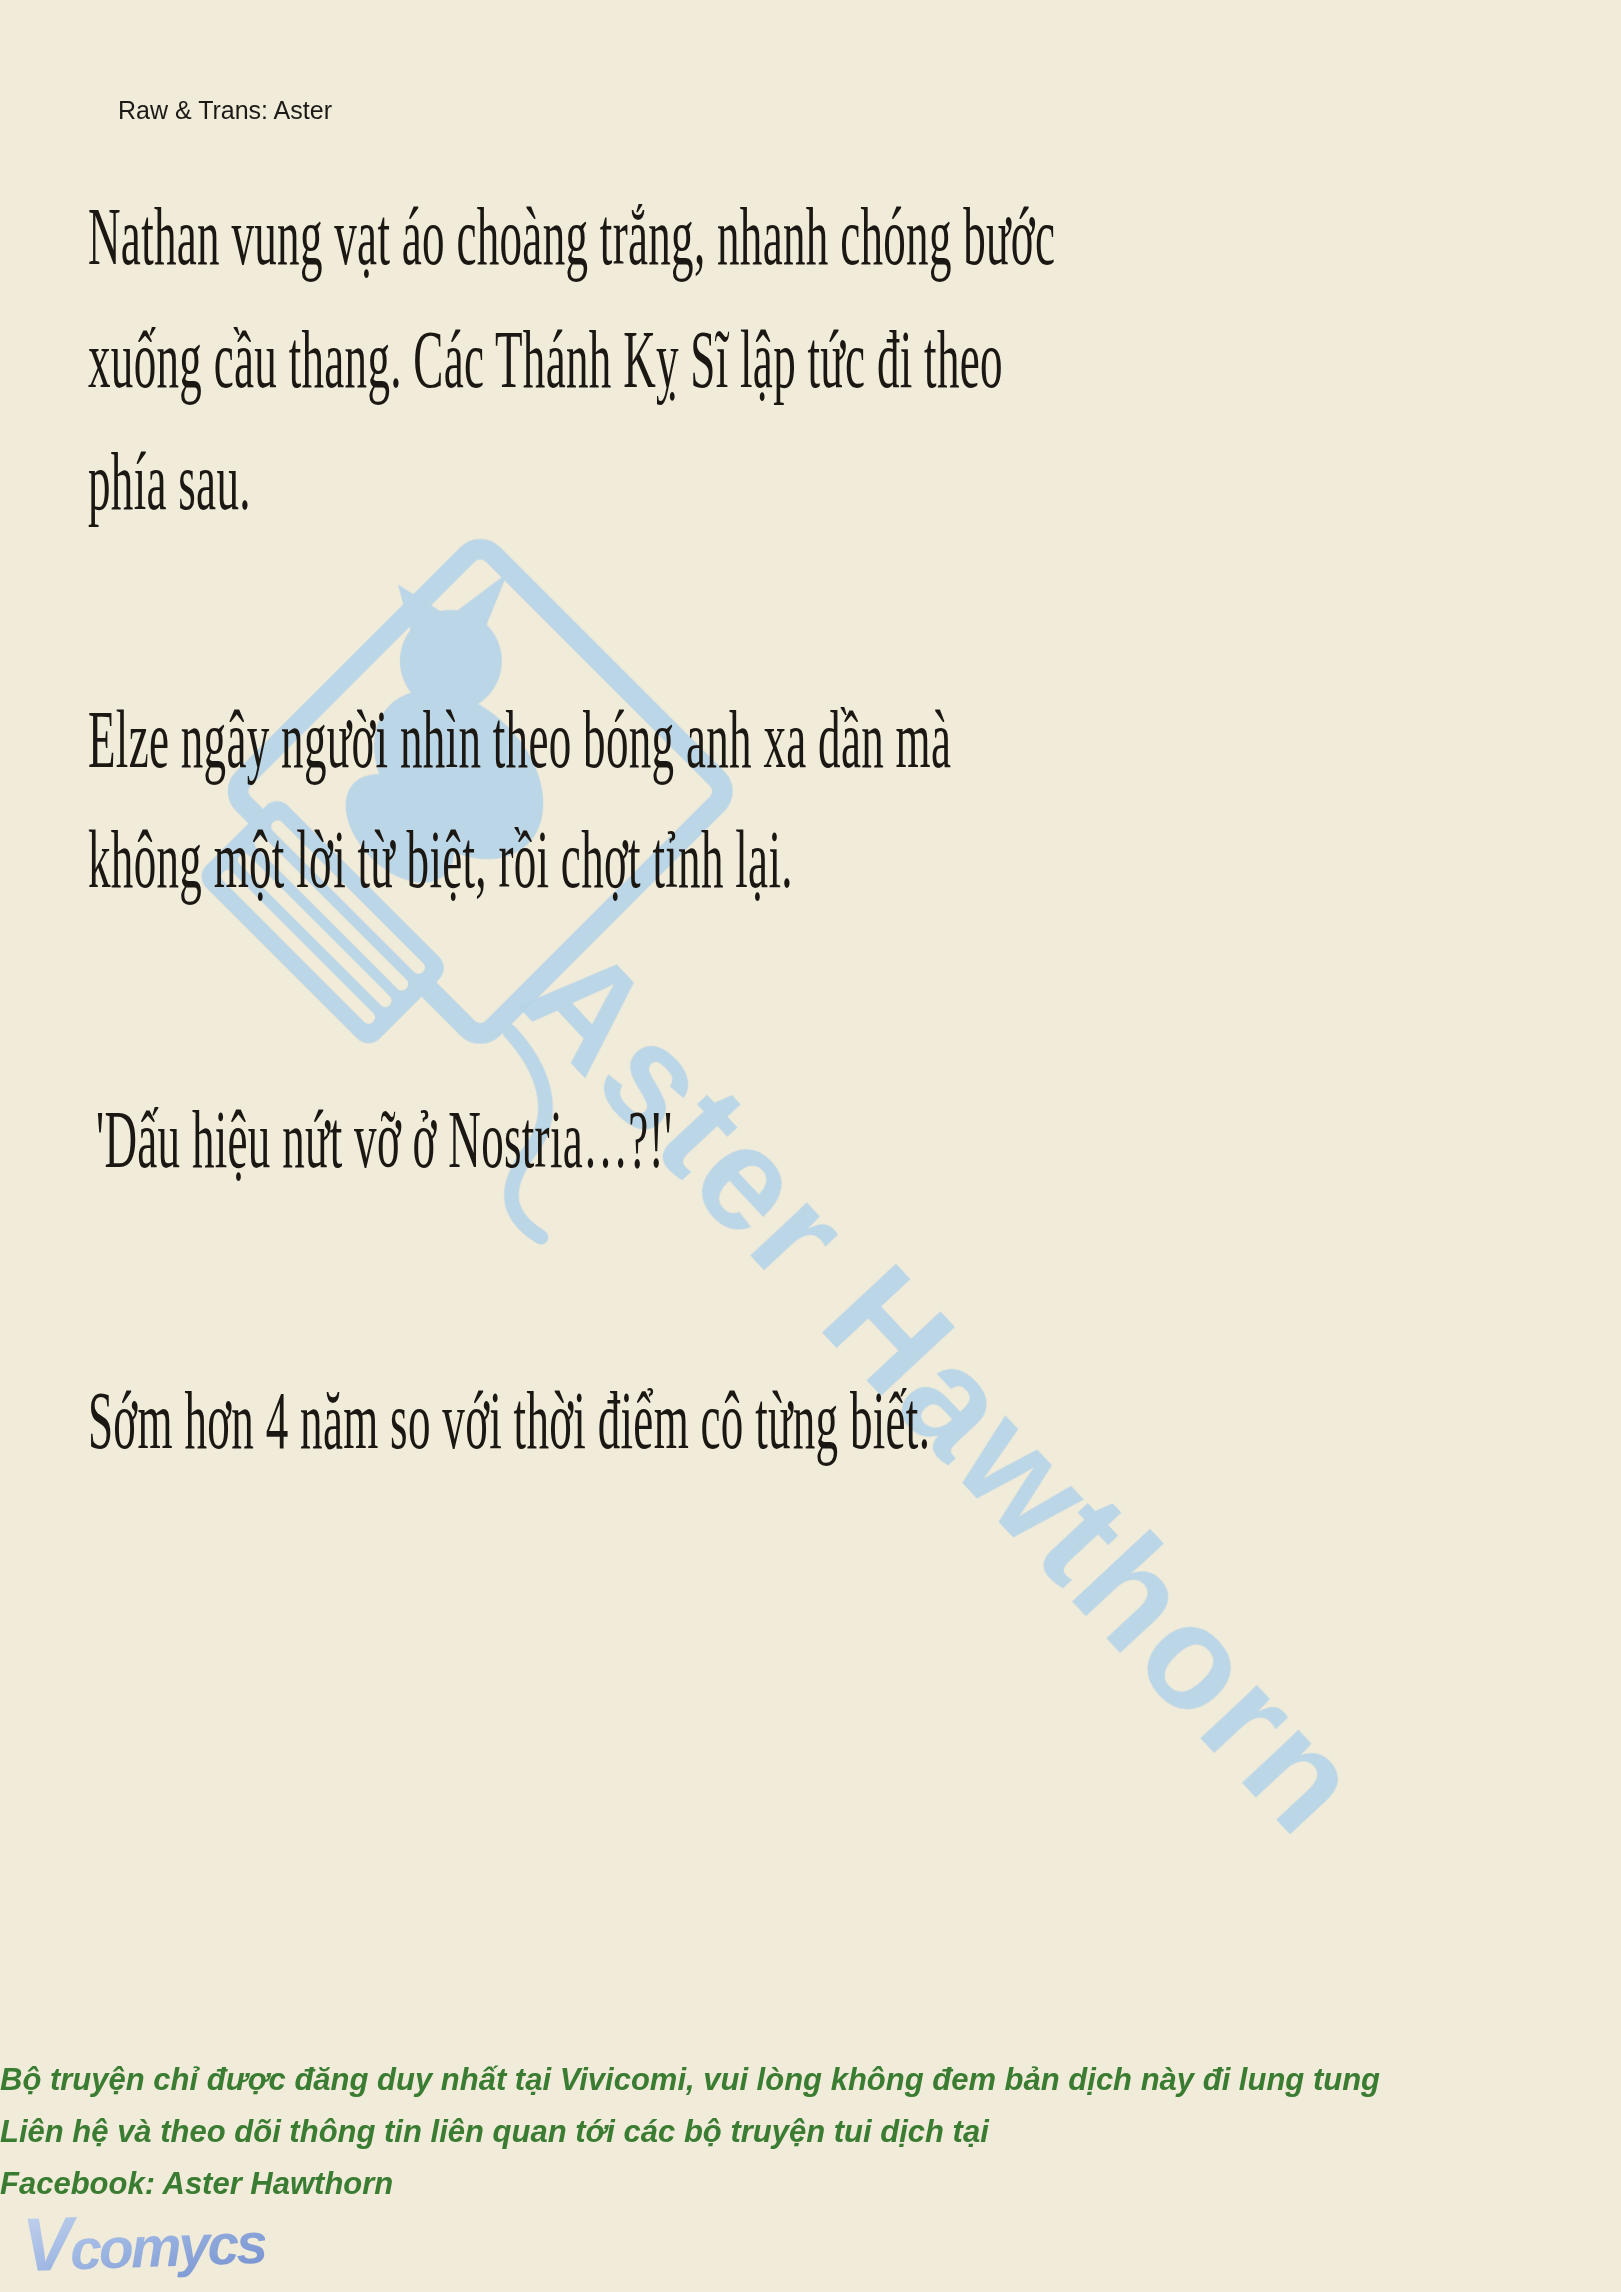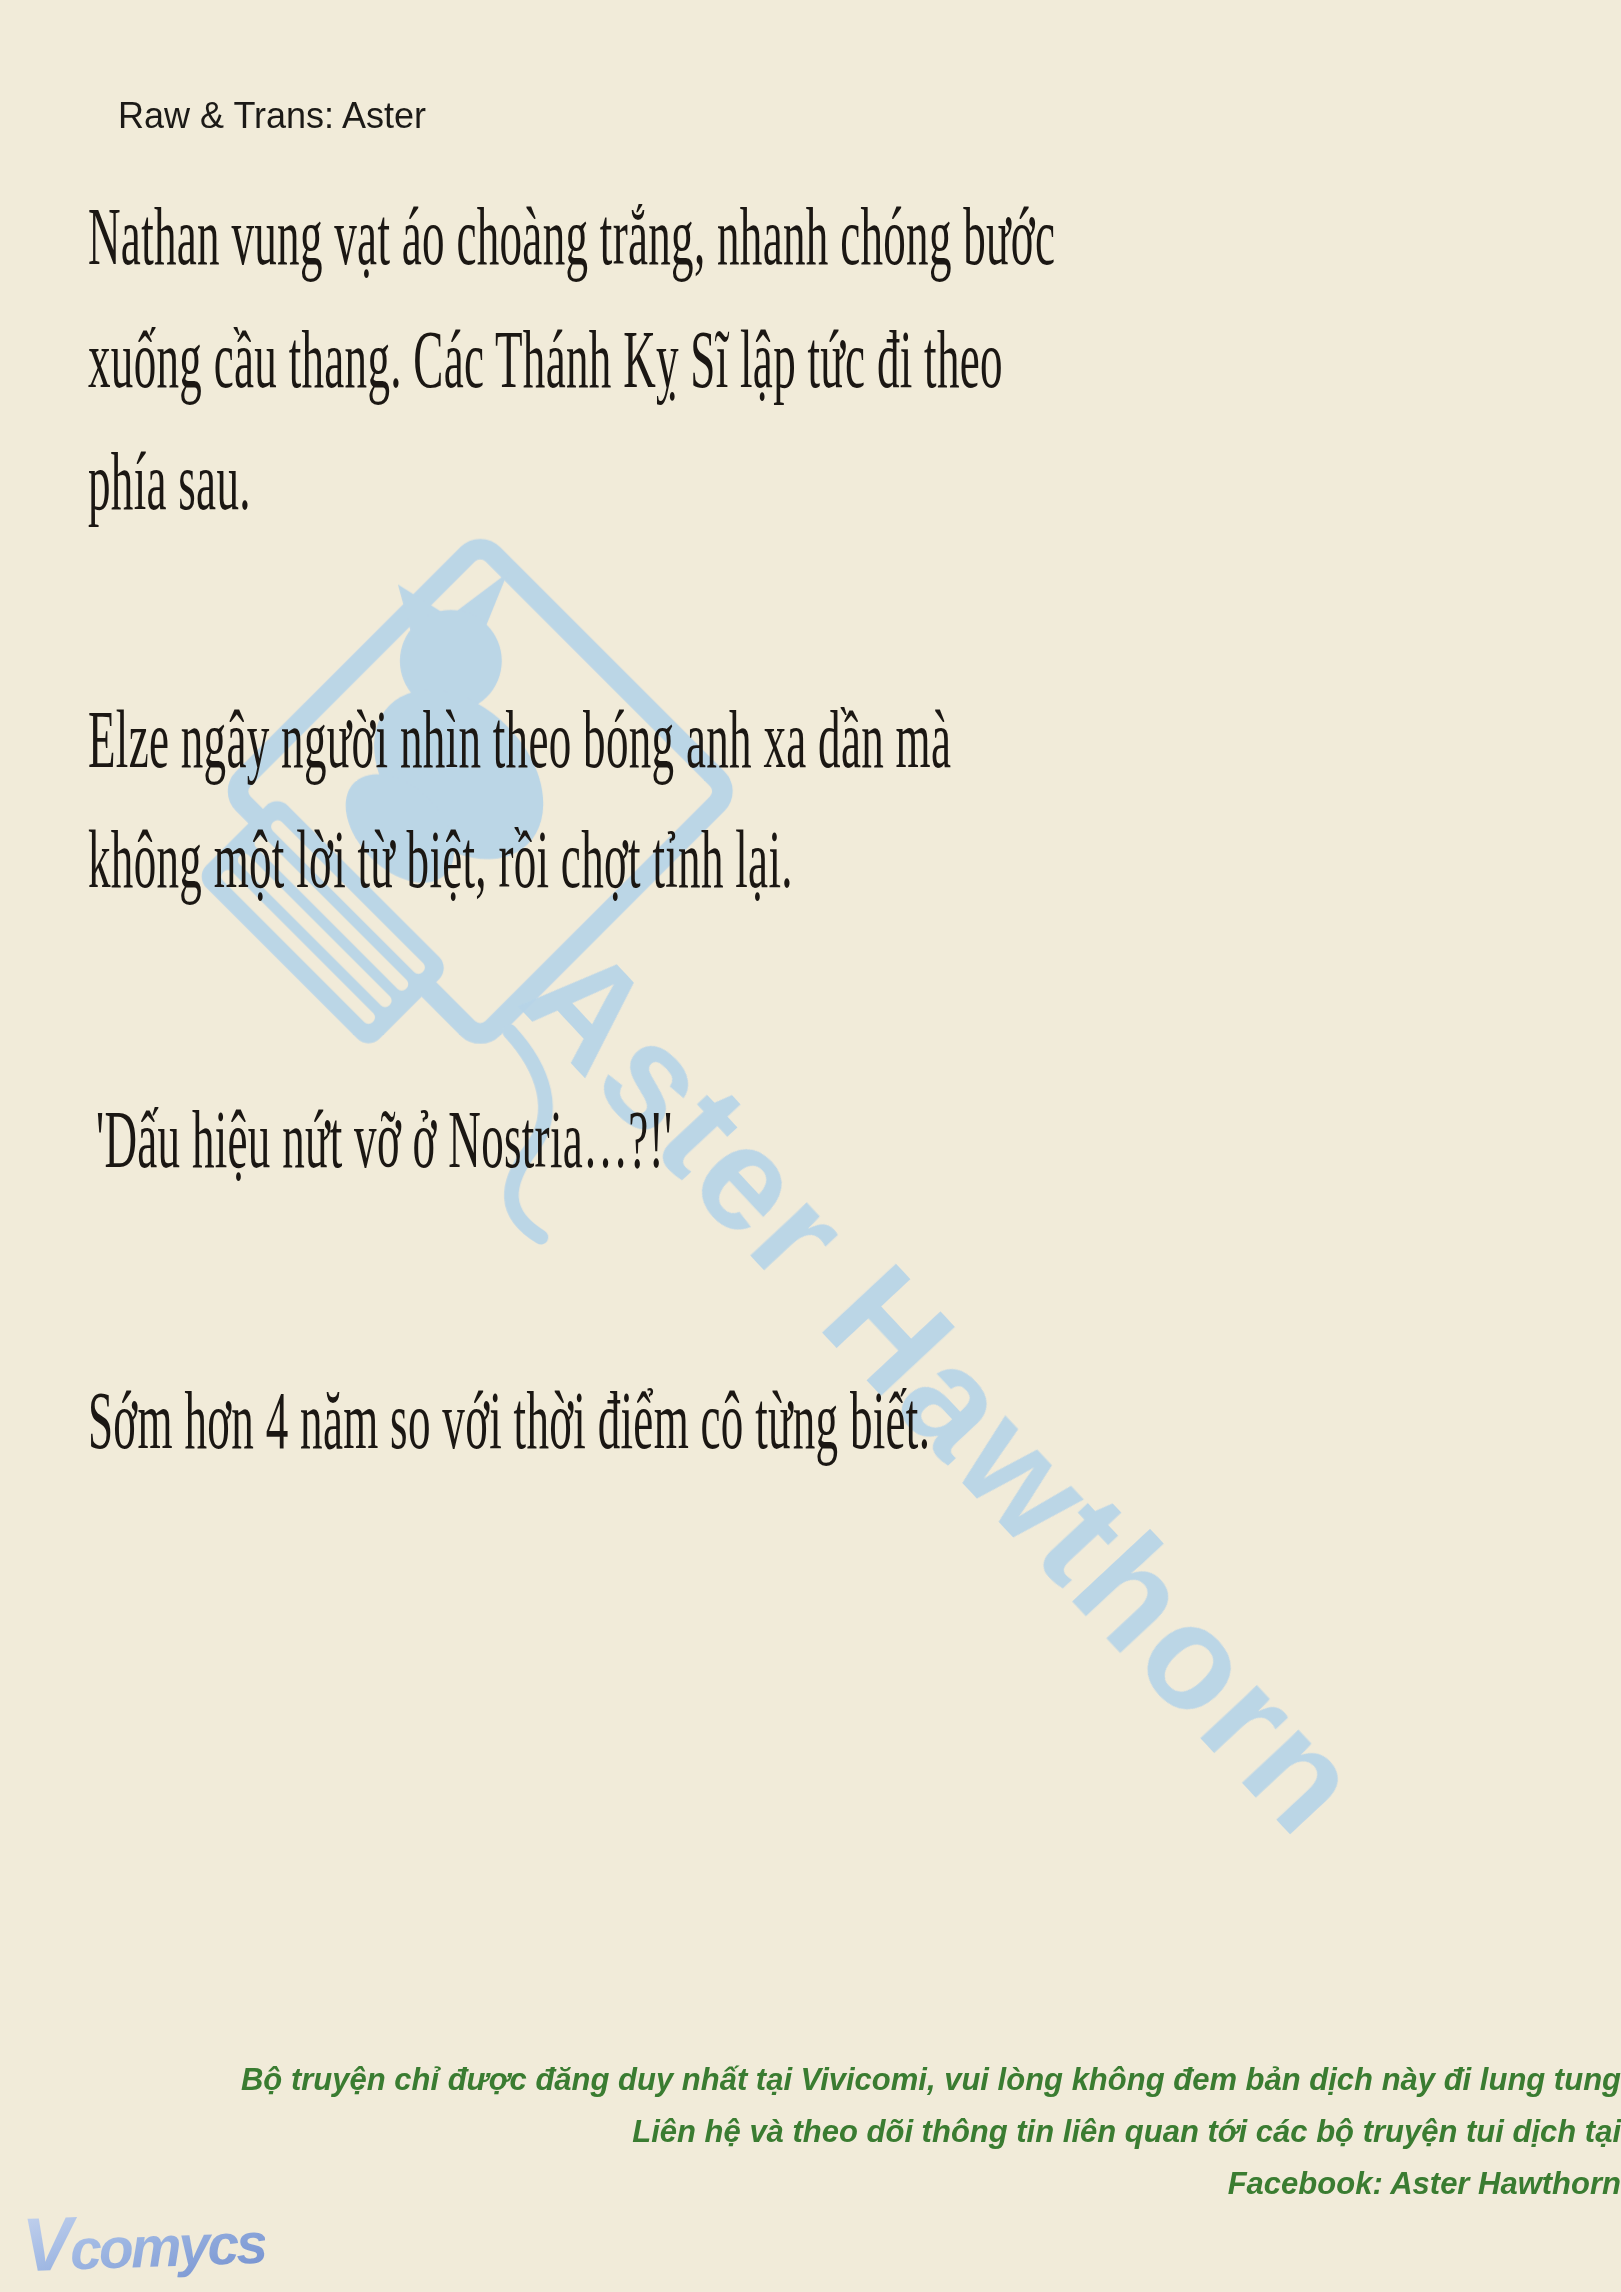--- a/index.html
+++ b/index.html
@@ -17,38 +17,38 @@
     font-family:"Liberation Sans","DejaVu Sans",sans-serif;
     font-weight:bold;font-size:147px;line-height:1;
     color:#b7d4e8;opacity:.92;
     letter-spacing:3.9px;white-space:pre;
     transform:rotate(47deg);transform-origin:0 0;
   }
   
   .credit{
     position:absolute;left:118px;top:98px;z-index:2;
     font-family:"Liberation Sans","DejaVu Sans",sans-serif;
-    font-size:36px;line-height:1;color:#1c1a17;white-space:pre;
+    font-size:25px;line-height:1;color:#1c1a17;white-space:pre;
   }
   .bodyline{
     position:absolute;left:88px;z-index:2;
     font-size:82px;line-height:1;color:#1b1713;
     white-space:pre;letter-spacing:0.5px;
     transform:scaleX(.55);transform-origin:0 0;
   }
   .t-p1l1{top:196px;}
   .t-p1l2{top:319px;}
   .t-p1l3{top:441px;}
   .t-p2l1{top:699px;}
   .t-p2l2{top:819px;}
   .t-p3l1{top:1099px;left:96px;}
   .t-p4l1{top:1380px;}
   
   .footline{
-    position:absolute;left:0;width:100%;text-align:right;z-index:2;
+    position:absolute;left:0;width:100%;text-align:left;z-index:2;
     font-family:"Liberation Sans","DejaVu Sans",sans-serif;
     font-weight:bold;font-style:italic;
     font-size:31px;line-height:1;color:#3a7c31;white-space:pre;
   }
   .t-f1{top:2064px;}
   .t-f2{top:2116px;}
   .t-f3{top:2168px;}
   
   .brand{
     position:absolute;left:21.6px;top:2203px;z-index:2;

